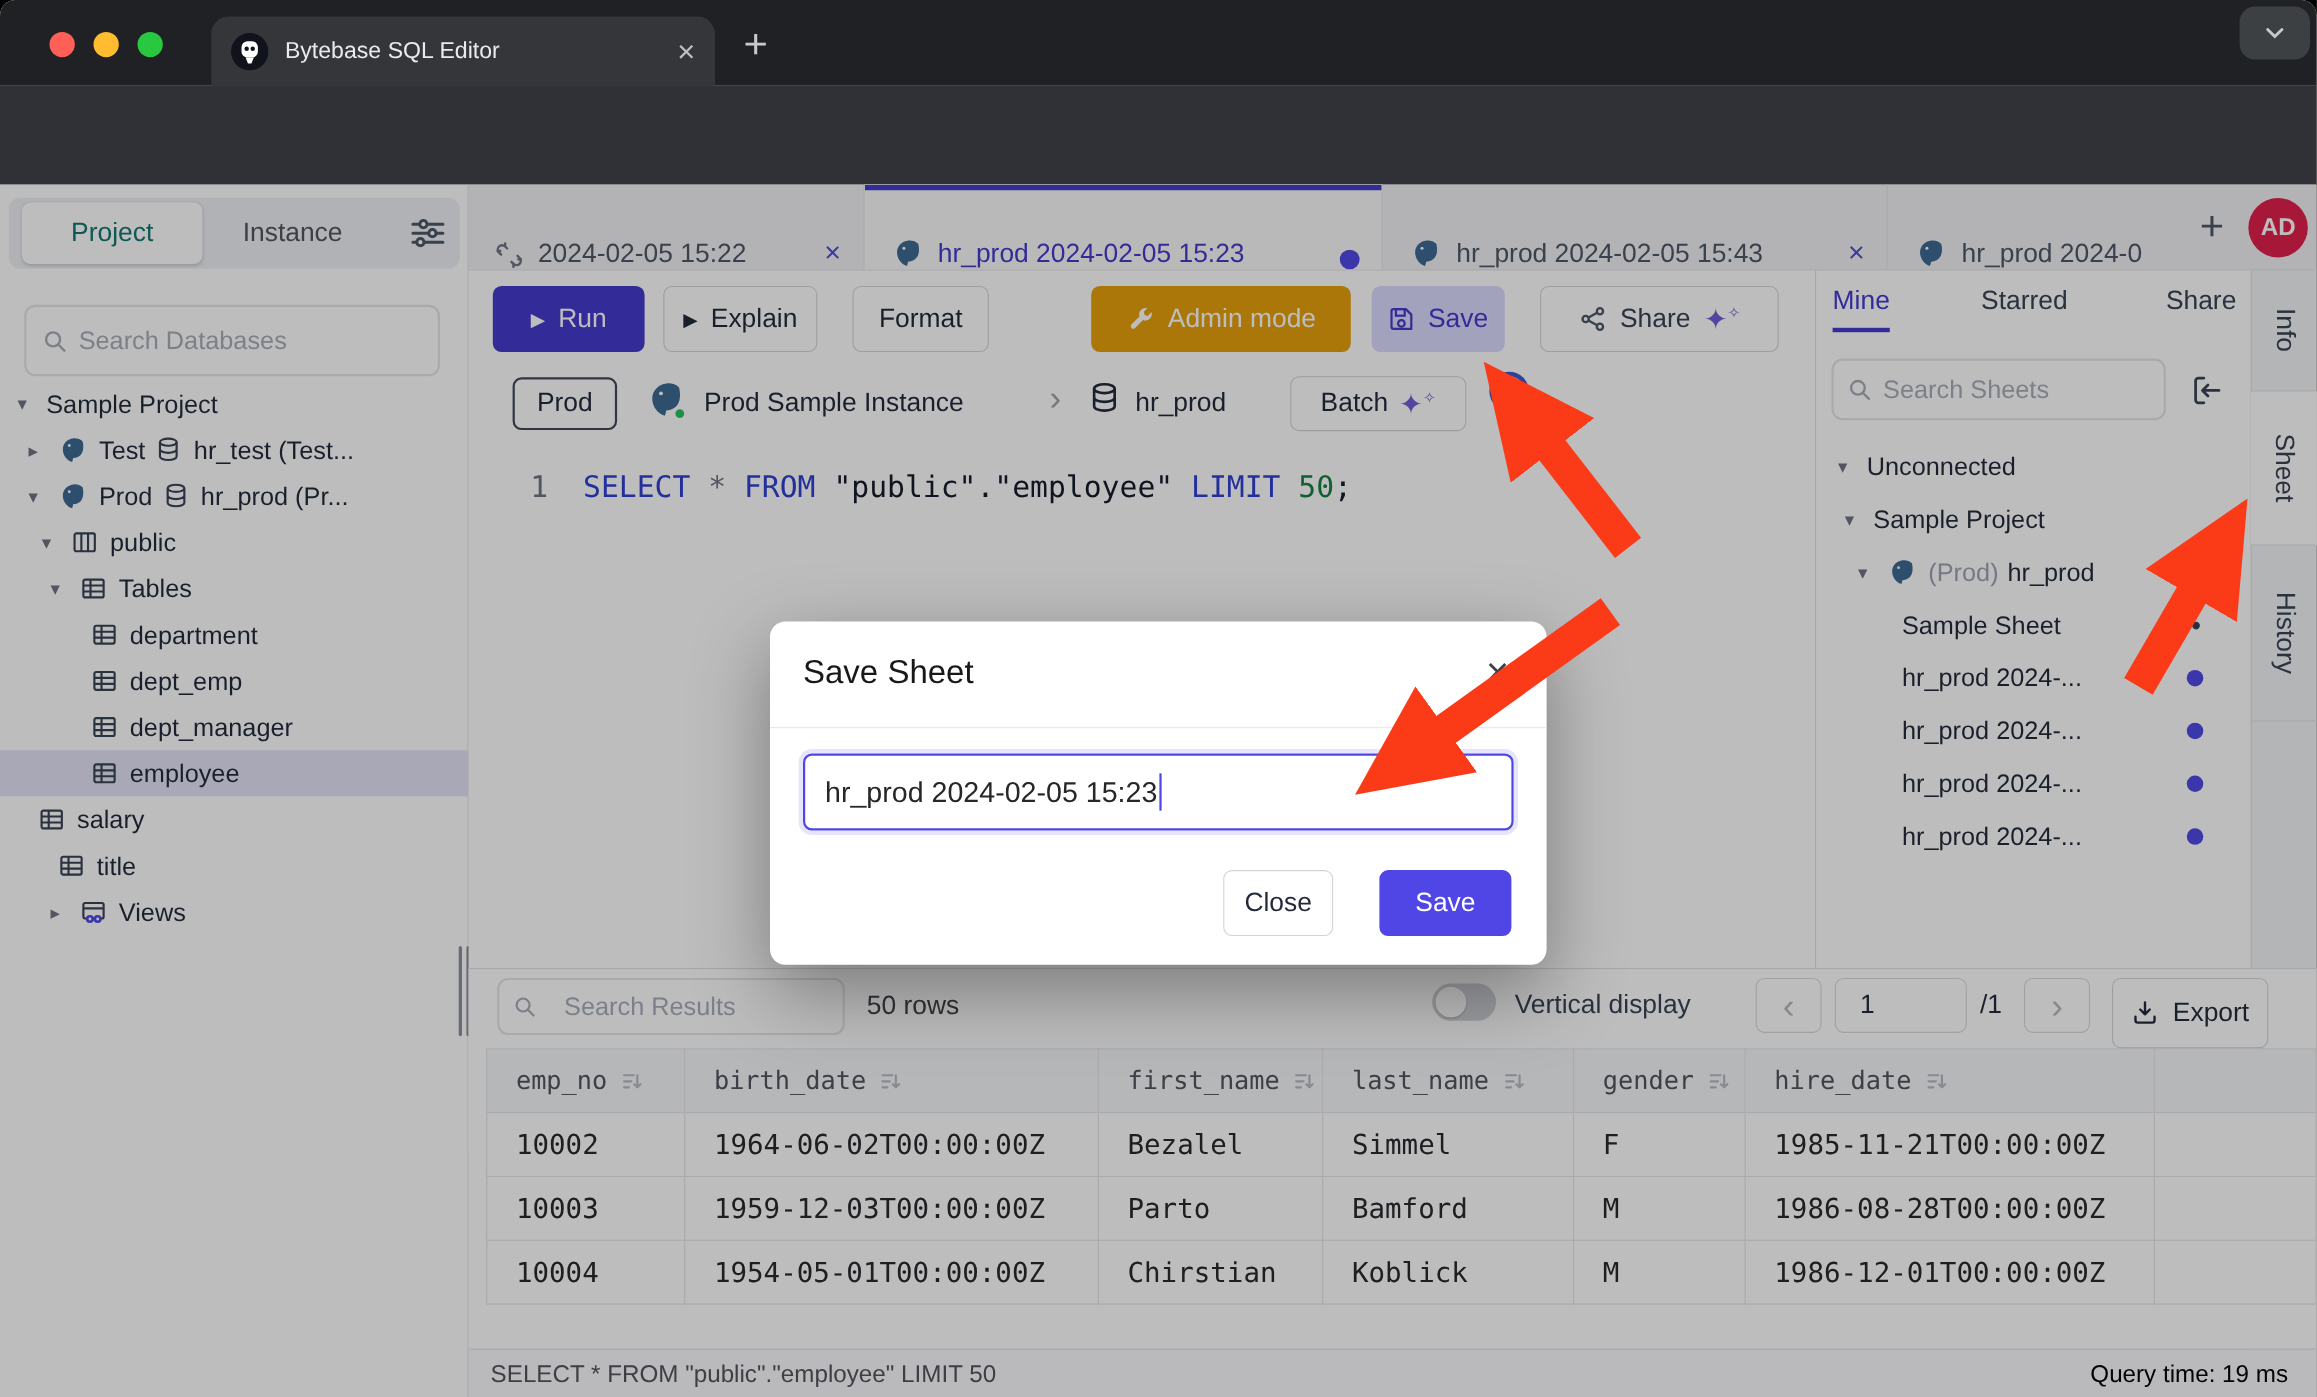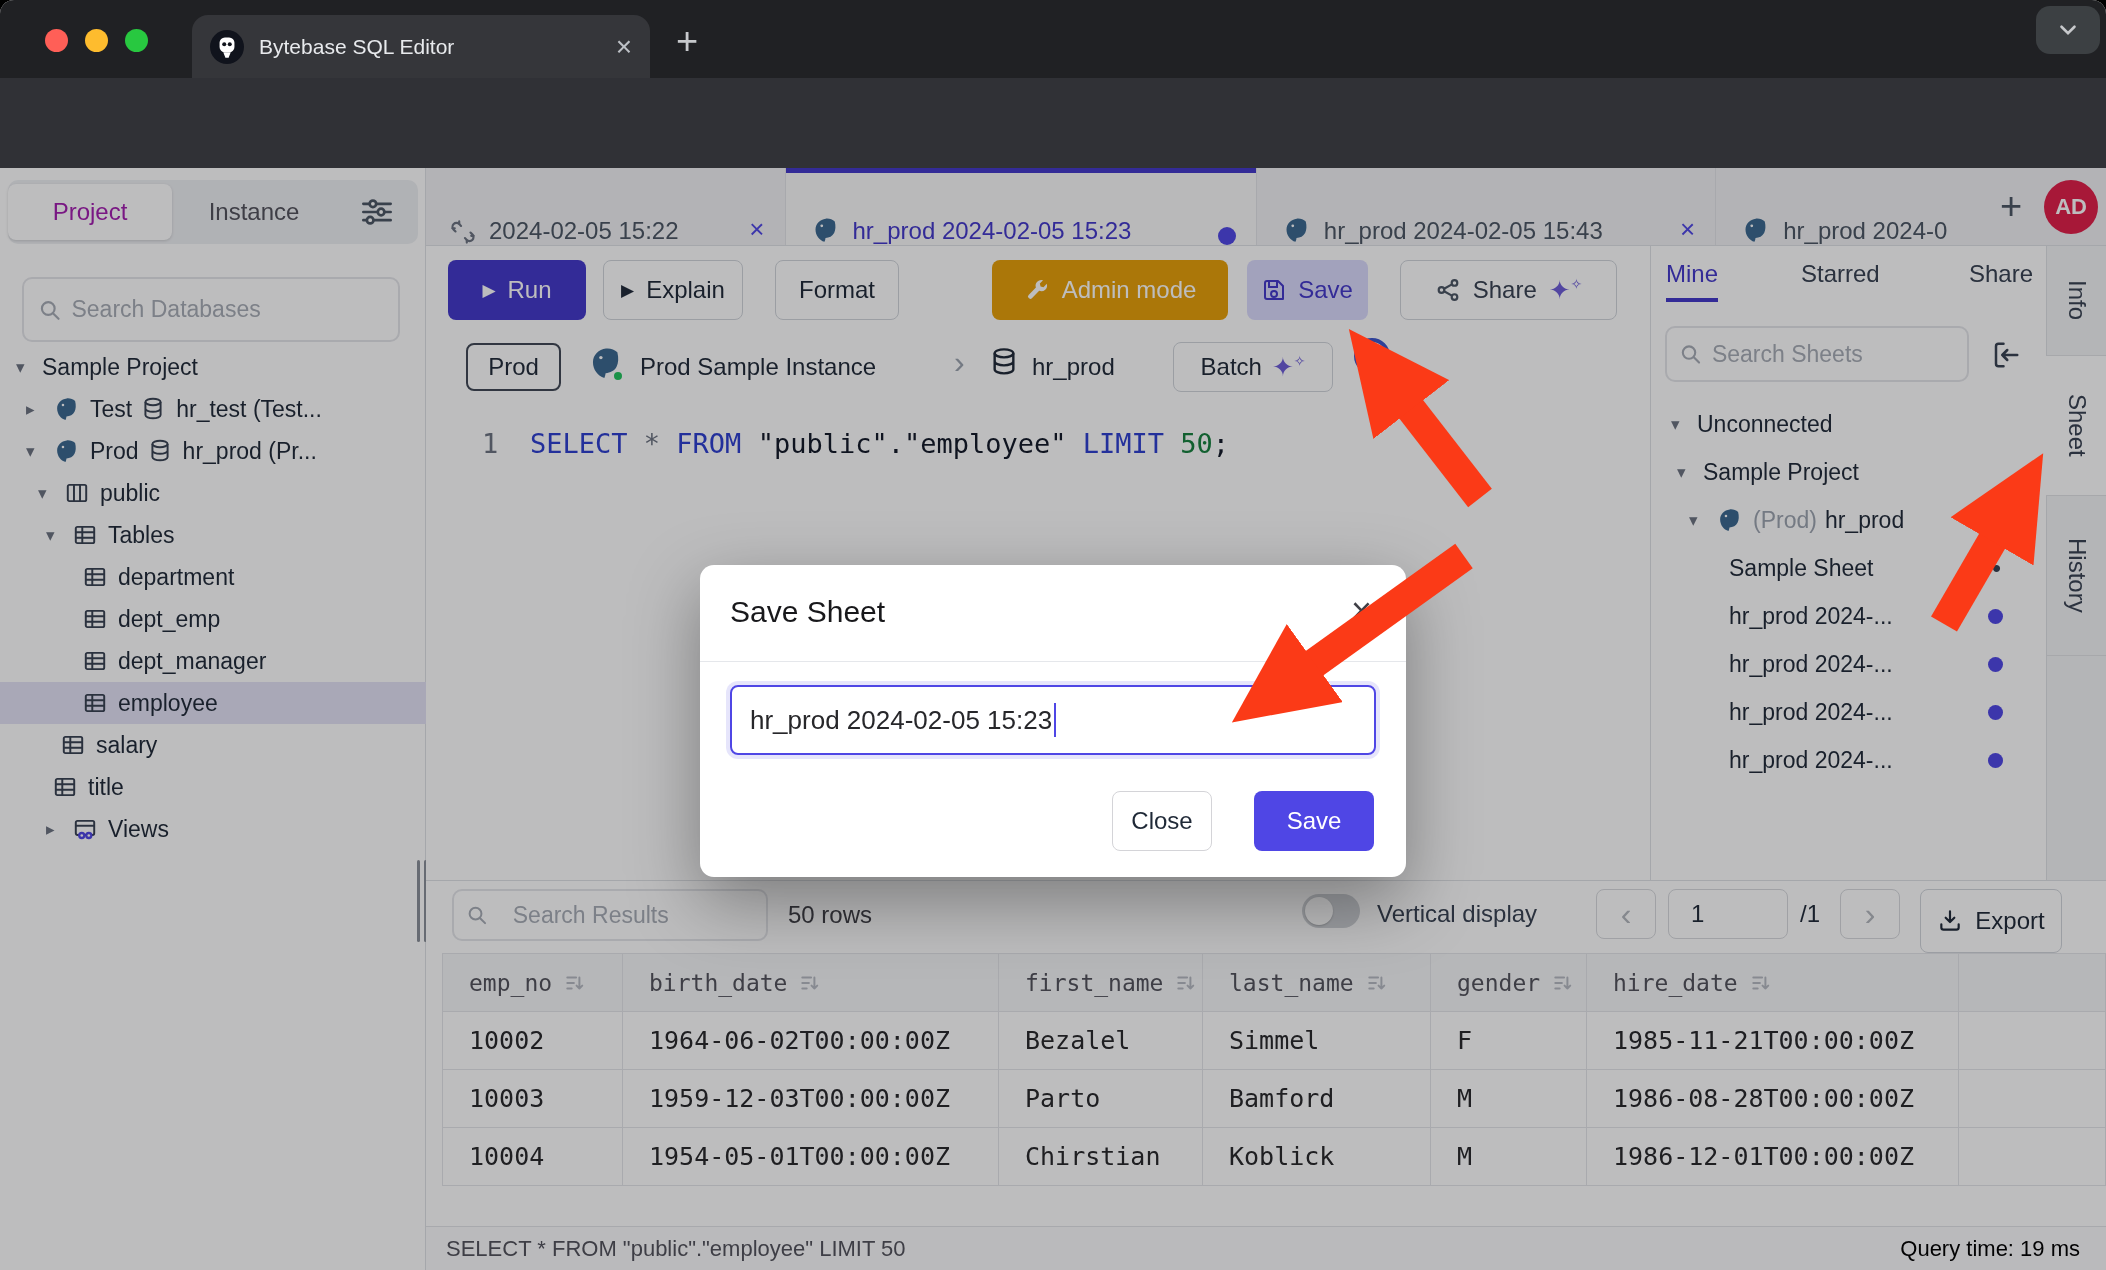--- a/index.html
+++ b/index.html
@@ -20,21 +20,21 @@
   .navico { position:absolute; top:104px; font-size:34px; color:#c7c9cc; line-height:1; }
   .urlbar { position:absolute; left:252px; top:95px; width:1456px; height:62px; background:#1d1e22; border-radius:31px; display:flex; align-items:center; padding:0 24px; }
   .url-text { color:#e8eaed; font-size:24px; margin-left:18px; white-space:nowrap; }
   .incog { position:absolute; left:1806px; top:92px; width:214px; height:66px; background:#3c4043; border-radius:33px; display:flex; align-items:center; justify-content:center; gap:12px; color:#e8eaed; font-size:24px; }
 
   
   .app { position:absolute; left:0; top:168px; width:2106px; height:1102px; background:#fff; }
 
   .sidebar { position:absolute; left:0; top:0; width:426px; height:1102px; background:#fff; border-right:1px solid #dfe1e5; }
   .seg-track { position:absolute; left:8px; top:12px; width:410px; height:64px; background:#eef0f3; border-radius:10px; display:flex; align-items:center; }
-  .seg-pill { width:164px; height:56px; margin-left:0; background:#fff; border-radius:8px; box-shadow:0 1px 3px rgba(0,0,0,.15); display:flex; align-items:center; justify-content:center; font-size:24px; font-weight:500; color:#a21caf; }
+  .seg-pill { width:164px; height:56px; margin-left:12px; background:#fff; border-radius:8px; box-shadow:0 1px 3px rgba(0,0,0,.15); display:flex; align-items:center; justify-content:center; font-size:24px; font-weight:500; color:#0f766e; }
   .seg-plain { width:164px; text-align:center; font-size:24px; color:#52525b; }
   .sinput { position:relative; border:2px solid #e4e5e9; background:#fff; border-radius:10px; display:flex; align-items:center; }
   .sinput input { border:none; outline:none; background:transparent; font-size:23px; color:#1f2937; width:100%; font-family:"Liberation Sans",sans-serif; }
   .sinput input::placeholder { color:#a7acb5; }
   .tree { position:absolute; left:0; width:426px; }
   .trow { display:flex; align-items:center; height:42px; font-size:23px; color:#1f2937; white-space:nowrap; overflow:hidden; }
   .trow.sel { background:#e4e3f6; }
   .car { width:26px; font-size:17px; color:#6b7280; flex:0 0 auto; }
   .tico { flex:0 0 auto; margin-right:10px; display:inline-flex; }
   .tl { margin-right:8px; }
@@ -275,21 +275,21 @@
           </div>
         <div class="trow sel" style="padding-left:82px">
             <span class="tico">
               <svg width="26" height="26" viewBox="0 0 24 24">
                 <rect x="3.5" y="4.5" width="17" height="15" rx="1.5" stroke="#374151" stroke-width="1.8" fill="none"></rect>
                 <path d="M3.5 9.5h17M3.5 14.5h17M9.5 4.5v15" stroke="#374151" stroke-width="1.8"></path>
               </svg>
             </span>
             <span class="tl">employee</span>
           </div>
-        <div class="trow" style="padding-left:60px">
+        <div class="trow" style="padding-left:34px">
             <span class="tico">
               <svg width="26" height="26" viewBox="0 0 24 24">
                 <rect x="3.5" y="4.5" width="17" height="15" rx="1.5" stroke="#374151" stroke-width="1.8" fill="none"></rect>
                 <path d="M3.5 9.5h17M3.5 14.5h17M9.5 4.5v15" stroke="#374151" stroke-width="1.8"></path>
               </svg>
             </span>
             <span class="tl">salary</span>
           </div>
         <div class="trow" style="padding-left:52px">
             <span class="tico">

